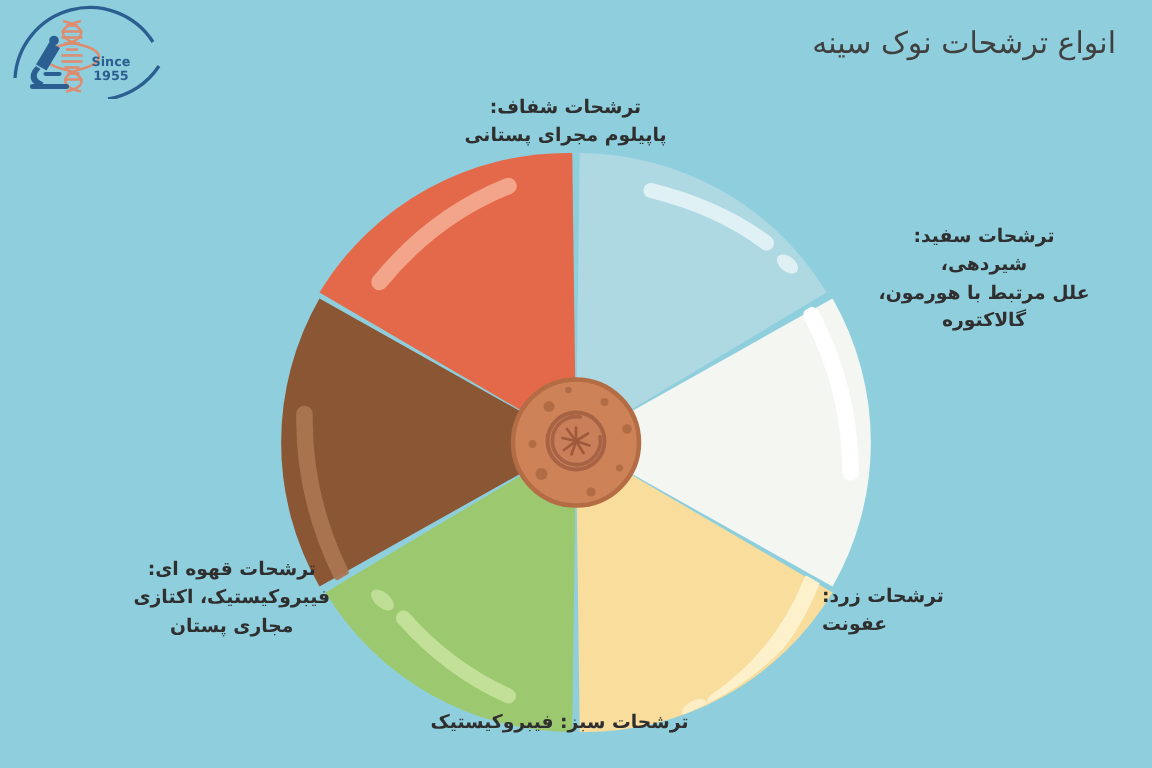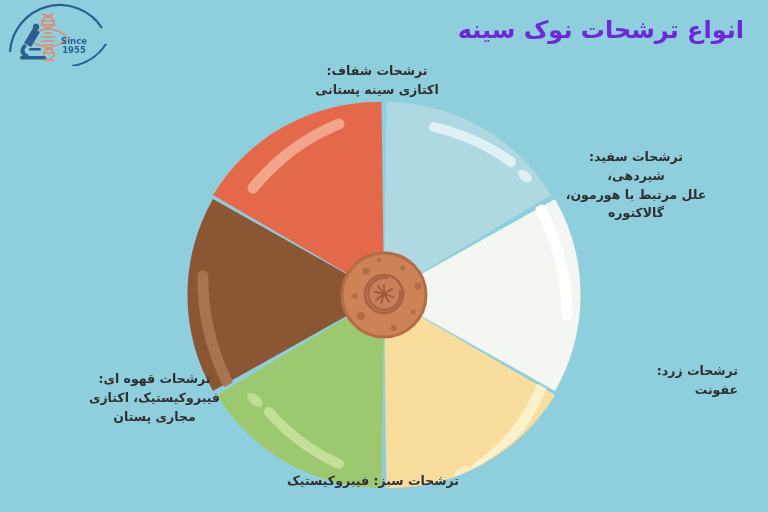--- a/index.html
+++ b/index.html
@@ -12,22 +12,22 @@
   }
   #stage{position:absolute;inset:0;width:768px;height:388px;}
 
   
   .logo{position:absolute;left:2px;top:0px;width:120px;height:66px;}
   .logo svg{display:block;}
 
   
   .title{
     position:absolute;right:24px;top:16px;
-    color:#6d28d9;
-    font-size:24px;font-weight:bold;
+    color:#404040;
+    font-size:20px;font-weight:normal;
     letter-spacing:0px;
     text-align:right;
     white-space:nowrap;
     direction:rtl;
   }
 
   
   .pie-wrap{position:absolute;left:189px;top:100px;width:390px;height:390px;}
   .pie-wrap svg{display:block;overflow:visible;}
 
@@ -35,22 +35,22 @@
   .lbl{
     position:absolute;
     color:#2f2f2f;
     font-size:12.5px;
     line-height:1.5;
     direction:rtl;
     white-space:pre-line;
     font-weight:bold;
   }
   .lbl-clear   {top:62px;  left:292px; width:170px; text-align:center;}
-  .lbl-white   {top:148px; left:536px; width:200px; text-align:center;}
-  .lbl-yellow  {top:362px; left:548px; width:190px; text-align:right;}
+  .lbl-white   {top:148px; left:556px; width:200px; text-align:center;}
+  .lbl-yellow  {top:388px; left:548px; width:190px; text-align:left;}
   .lbl-green   {top:472px; left:258px; width:230px; text-align:center;}
   .lbl-brown   {top:370px; left:62px;  width:185px; text-align:center;}
   .lbl-blood   {top:158px; left:78px;  width:180px; text-align:center;}
 </style>
 </head>
 <body style="background: rgb(143, 207, 221);">
 
 <div id="stage">
 
   <div class="logo">
@@ -178,21 +178,21 @@
           <path d="M195,194 L192,203"></path>
             <path d="M195,194 L187,200"></path>
           <path d="M195,194 L186,192"></path>
             <path d="M195,194 L189,186"></path>
         </g>
       </g>
     </svg>
   </div>
 
   <div class="lbl lbl-clear">ترشحات شفاف:
-اکتازی سینه پستانی</div>
+پاپیلوم مجرای پستانی</div>
   <div class="lbl lbl-white">ترشحات سفید:
 شیردهی،
 علل مرتبط با هورمون،
 گالاکتوره</div>
   <div class="lbl lbl-yellow">ترشحات زرد:
 عفونت</div>
   <div class="lbl lbl-brown">ترشحات قهوه ای:
 فیبروکیستیک، اکتازی
 مجاری پستان</div>
   <div class="lbl lbl-green">ترشحات سبز:  فیبروکیستیک</div>

